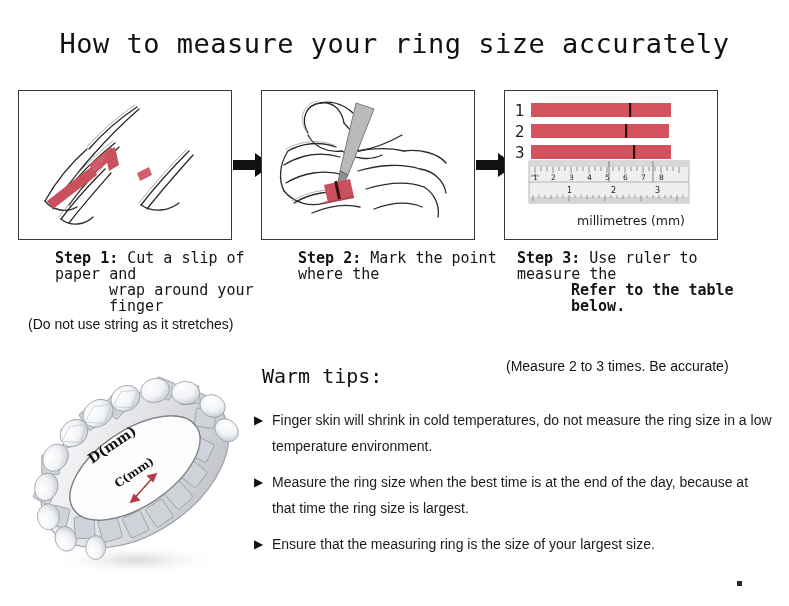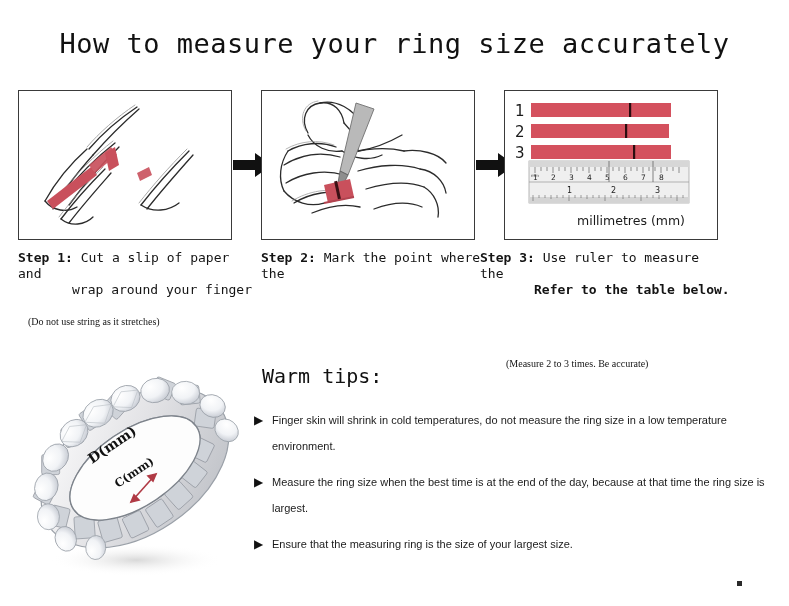--- a/index.html
+++ b/index.html
@@ -25,32 +25,32 @@
   #panel3{left:504px;top:90px;width:212px;height:148px;}
   .panel svg{display:block;width:100%;height:100%;}
 
   .arrow{position:absolute;width:40px;height:26px;}
   #arrow1{left:233px;top:152px;}
   #arrow2{left:476px;top:152px;}
 
   
   .caption{
     position:absolute;font-family:"DejaVu Sans Mono",monospace;
-    font-size:13px;line-height:16px;color:#141414;
+    font-size:15px;line-height:16px;color:#141414;margin-left:37px;
   }
   #cap1{left:18px;top:250px;width:236px;}
   #cap2{left:261px;top:250px;width:236px;}
   #cap3{left:480px;top:250px;width:250px;}
   .caption b{font-weight:bold;}
   .cap-l2{display:block;padding-left:54px;}
   .cap-l3{display:block;padding-left:54px;font-weight:bold;}
 
   .note{
-    position:absolute;font-family:Liberation Serif, serif;
-    font-size:10px;color:#141414;white-space:nowrap;
+    position:absolute;font-family:Liberation Sans, sans-serif;
+    font-size:14px;color:#141414;white-space:nowrap;
   }
   #note1{left:28px;top:316px;}
   #note3{left:506px;top:316px;margin-top:42px;}
 
   
   #ring-wrap{position:absolute;left:14px;top:352px;width:242px;height:232px;}
   #ring-wrap svg{display:block;width:100%;height:100%;}
 
   
   #tips{position:absolute;left:254px;top:364px;width:520px;}
@@ -59,21 +59,21 @@
     font-size:20px;color:#111;margin:0 0 20px 8px;
   }
   .tip{
     display:flex;align-items:flex-start;margin-bottom:11px;
   }
   .tip-bullet{
     flex:0 0 auto;width:18px;font-size:12px;line-height:25px;color:#111;
   }
   .tip-text{
     font-family:"Liberation Sans",sans-serif;
-    font-size:11px;line-height:25.5px;color:#1b1b1b;
+    font-size:14px;line-height:25.5px;color:#1b1b1b;
   }
 
   
   #corner-mark{
     position:absolute;left:737px;top:581px;width:5px;height:5px;
     background:#2a2a2a;
   }
 </style>
 </head>
 <body>

